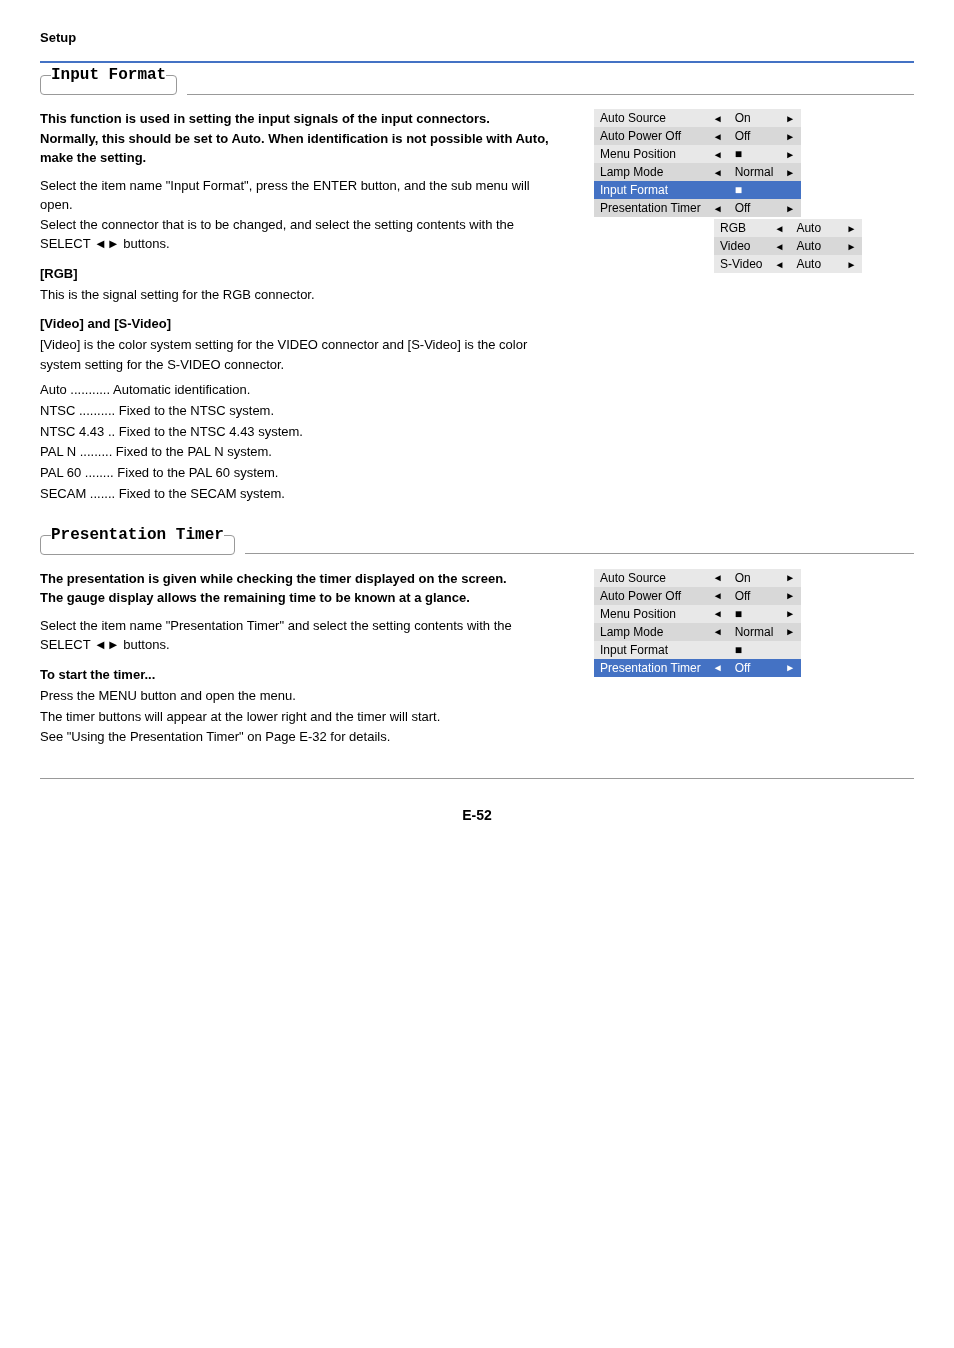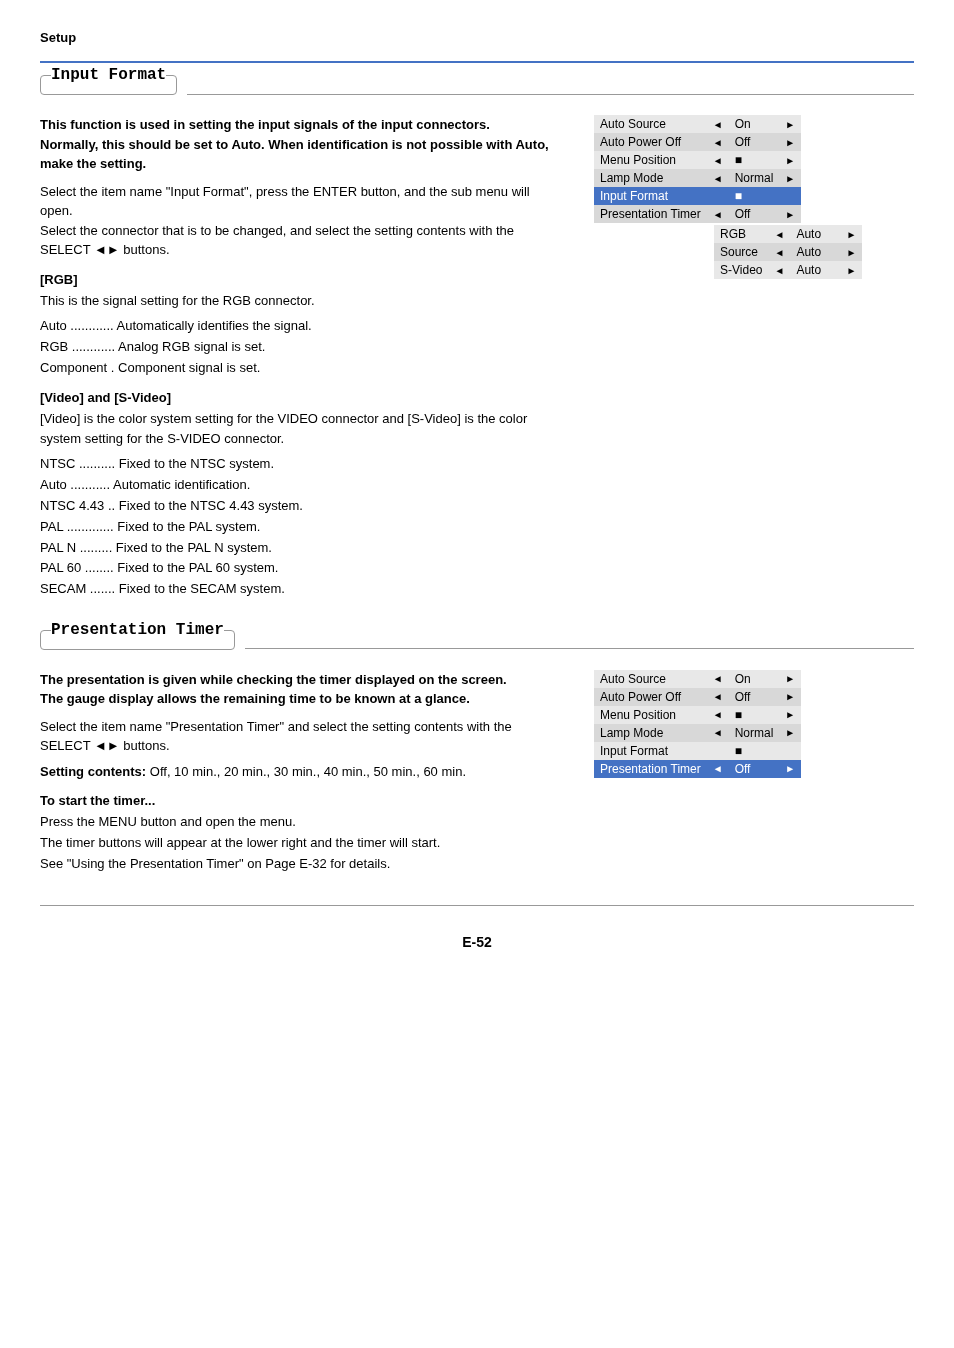--- a/index.html
+++ b/index.html
@@ -65,21 +65,21 @@
     }
     .sub-heading {
       font-weight: bold;
       font-size: 13px;
       margin-top: 12px;
       margin-bottom: 4px;
     }
     .two-col {
       display: flex;
       gap: 39px;
-      margin-top: 10px;
+      margin-top: 4px;
     }
     .left-col {
       flex: 1;
     }
     .right-col {
       width: 320px;
     }
     .menu-table {
       border-collapse: collapse;
       font-size: 12px;
@@ -157,33 +157,27 @@
   </div>
 
   <div class="content-area">
     <div class="two-col">
       <div class="left-col">
         <p class="bold-text">This function is used in setting the input signals of the input connectors.<br>Normally, this should be set to Auto. When identification is not possible with Auto, make the setting.</p>
         <p class="normal-text">Select the item name "Input Format", press the ENTER button, and the sub menu will open.<br>Select the connector that is to be changed, and select the setting contents with the SELECT ◄► buttons.</p>
 
         <p class="sub-heading">[RGB]</p>
         <p class="normal-text">This is the signal setting for the RGB connector.</p>
-        <div class="list-items">
-          <div>Auto ............ Automatically identifies the signal.</div>
-          <div>RGB ............ Analog RGB signal is set.</div>
-          <div>Component . Component signal is set.</div>
-        </div>
 
         <p class="sub-heading">[Video] and [S-Video]</p>
         <p class="normal-text">[Video] is the color system setting for the VIDEO connector and [S-Video] is the color system setting for the S-VIDEO connector.</p>
         <div class="list-items">
+          <div>Auto ........... Automatic identification.</div>
           <div>NTSC .......... Fixed to the NTSC system.</div>
-          <div>Auto ........... Automatic identification.</div>
           <div>NTSC 4.43 .. Fixed to the NTSC 4.43 system.</div>
-          <div>PAL ............. Fixed to the PAL system.</div>
           <div>PAL N ......... Fixed to the PAL N system.</div>
           <div>PAL 60 ........ Fixed to the PAL 60 system.</div>
           <div>SECAM ....... Fixed to the SECAM system.</div>
         </div>
       </div>
 
       <div class="right-col">
         <table class="menu-table">
           <tbody>
             <tr class="menu-row-normal">
@@ -227,21 +221,21 @@
 
         <table class="sub-menu-table" style="margin-left: 120px; margin-top: 2px;">
           <tbody>
             <tr>
               <td>RGB</td>
               <td class="menu-arrow">◄</td>
               <td class="menu-value">Auto</td>
               <td class="menu-arrow">►</td>
             </tr>
             <tr>
-              <td>Source</td>
+              <td>Video</td>
               <td class="menu-arrow">◄</td>
               <td class="menu-value">Auto</td>
               <td class="menu-arrow">►</td>
             </tr>
             <tr>
               <td>S-Video</td>
               <td class="menu-arrow">◄</td>
               <td class="menu-value">Auto</td>
               <td class="menu-arrow">►</td>
             </tr>
@@ -258,21 +252,20 @@
       <span class="section-title">Presentation Timer</span>
     </div>
     <hr class="section-rule">
   </div>
 
   <div class="content-area">
     <div class="two-col">
       <div class="left-col">
         <p class="bold-text">The presentation is given while checking the timer displayed on the screen.<br>The gauge display allows the remaining time to be known at a glance.</p>
         <p class="normal-text">Select the item name "Presentation Timer" and select the setting contents with the SELECT ◄► buttons.</p>
-        <p class="normal-text"><strong>Setting contents:</strong> Off, 10 min., 20 min., 30 min., 40 min., 50 min., 60 min.</p>
 
         <p class="sub-heading">To start the timer...</p>
         <div class="list-items">
           <div>Press the MENU button and open the menu.</div>
           <div>The timer buttons will appear at the lower right and the timer will start.</div>
           <div>See "Using the Presentation Timer" on Page E-32 for details.</div>
         </div>
       </div>
 
       <div class="right-col">

